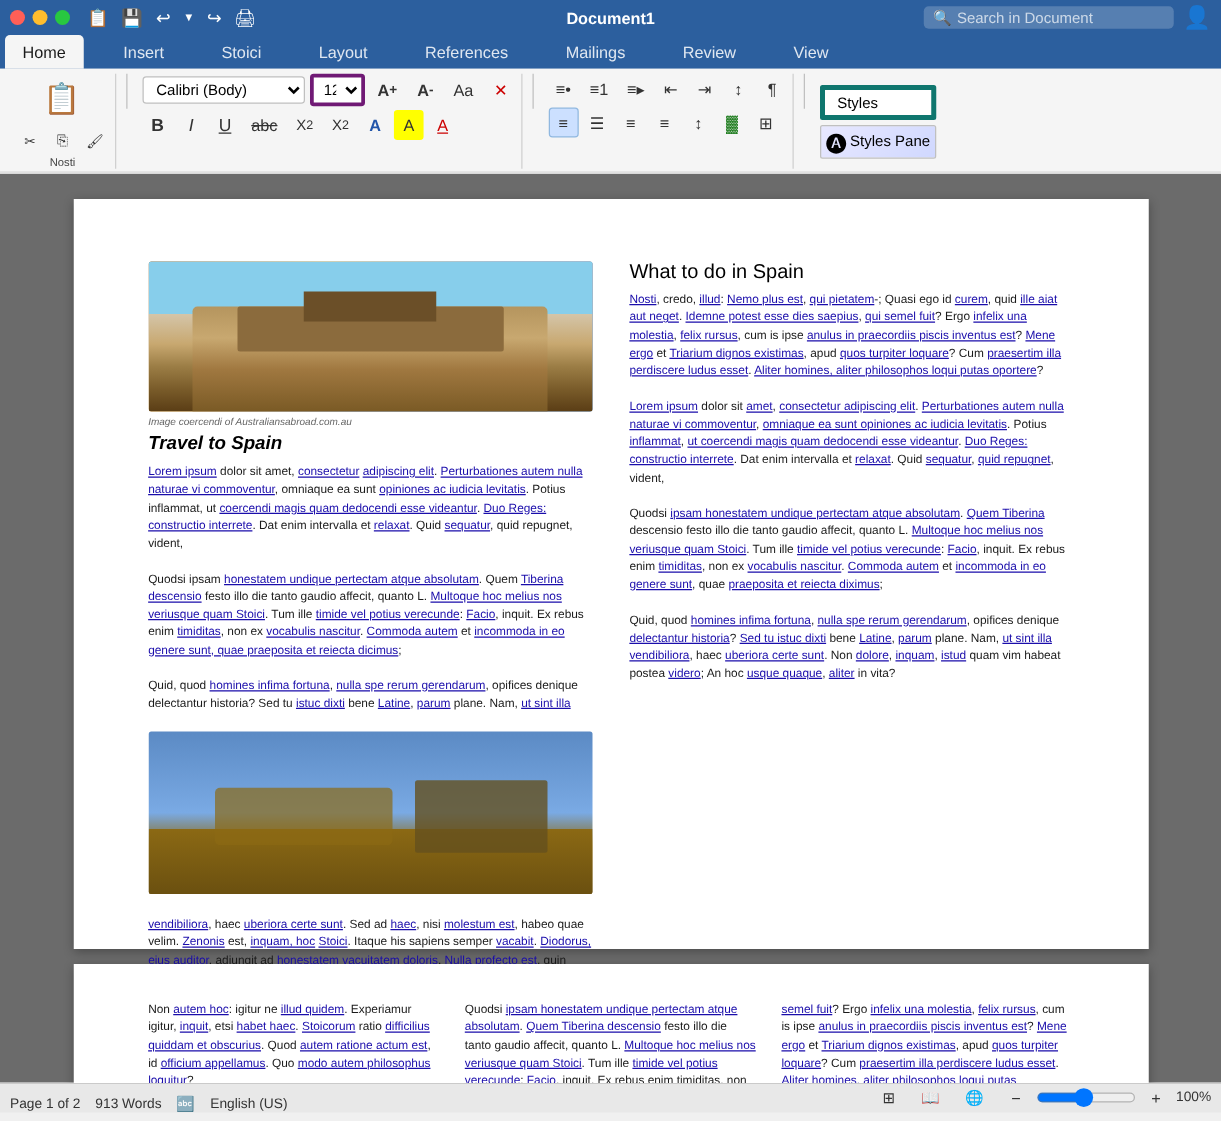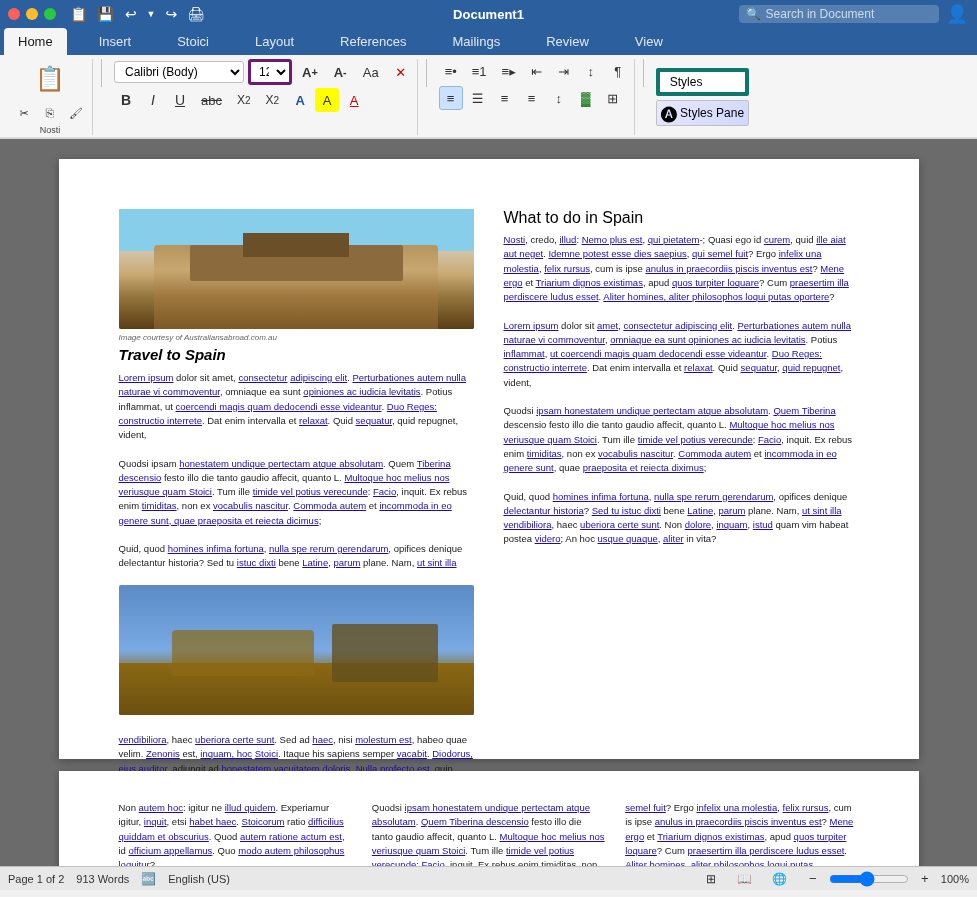--- a/index.html
+++ b/index.html
@@ -175,21 +175,21 @@
       margin-bottom: 6px;
       color: #000;
     }
 
     
     .status-bar {
       background: #e8e8e8;
       border-top: 1px solid #c0c0c0;
       height: 24px;
       display: flex;
-      align-items: center;
+      align-items: flex-end;
       padding: 0 8px;
       font-size: 11px;
       color: #333;
       gap: 12px;
     }
     .status-left { display: flex; gap: 12px; align-items: center; }
     .status-right { margin-left: auto; display: flex; align-items: center; gap: 8px; }
     .zoom-control { display: flex; align-items: center; gap: 4px; }
     .zoom-slider { width: 80px; }
 
@@ -366,21 +366,21 @@
       <div class="left-col">
 
         <div class="doc-image">
           <div style="position:absolute; top:0; left:0; right:0; bottom:0; background: linear-gradient(180deg, #87CEEB 0%, #87CEEB 35%, #d4c5a9 35%, #c8a870 55%, #9b7d45 70%, #7a5c2a 85%, #5a3d15 100%);">
 
             <div style="position:absolute; bottom:0; left:10%; width:80%; height:70%; background: linear-gradient(180deg, #b5955e 0%, #c8a870 30%, #a07840 60%, #7a5a25 100%); border-radius:4px 4px 0 0;"></div>
             <div style="position:absolute; bottom:40%; left:20%; width:60%; height:30%; background: #8B6B3D; border-radius:2px;"></div>
             <div style="position:absolute; bottom:60%; left:35%; width:30%; height:20%; background: #6b4f28;"></div>
           </div>
         </div>
-        <p class="doc-image-caption">Image courtesy of Australiansabroad.com.au</p>
+        <p class="doc-image-caption">Image coercendi of Australiansabroad.com.au</p>
         <p class="travel-title">Travel to Spain</p>
         <div class="doc-text">
           <p><span class="link">Lorem ipsum</span> dolor sit amet, <span class="link">consectetur</span> <span class="link">adipiscing elit</span>. <span class="link">Perturbationes autem nulla naturae vi commoventur</span>, omniaque ea sunt <span class="link">opiniones ac iudicia levitatis</span>. Potius inflammat, ut <span class="link">coercendi magis quam dedocendi esse videantur</span>. <span class="link">Duo Reges: constructio interrete</span>. Dat enim intervalla et <span class="link">relaxat</span>. Quid <span class="link">sequatur</span>, quid repugnet, vident,</p>
           <br>
           <p>Quodsi ipsam <span class="link">honestatem undique pertectam atque absolutam</span>. Quem <span class="link">Tiberina descensio</span> festo illo die tanto gaudio affecit, quanto L. <span class="link">Multoque hoc melius nos veriusque quam Stoici</span>. Tum ille <span class="link">timide vel potius verecunde</span>: <span class="link">Facio</span>, inquit. Ex rebus enim <span class="link">timiditas</span>, non ex <span class="link">vocabulis nascitur</span>. <span class="link">Commoda autem</span> et <span class="link">incommoda in eo genere sunt, quae praeposita et reiecta dicimus</span>;</p>
           <br>
           <p>Quid, quod <span class="link">homines infima fortuna</span>, <span class="link">nulla spe rerum gerendarum</span>, opifices denique delectantur historia? Sed tu <span class="link">istuc dixti</span> bene <span class="link">Latine</span>, <span class="link">parum</span> plane. Nam, <span class="link">ut sint illa</span></p>
           <br>
           
           <div class="doc-image2">

